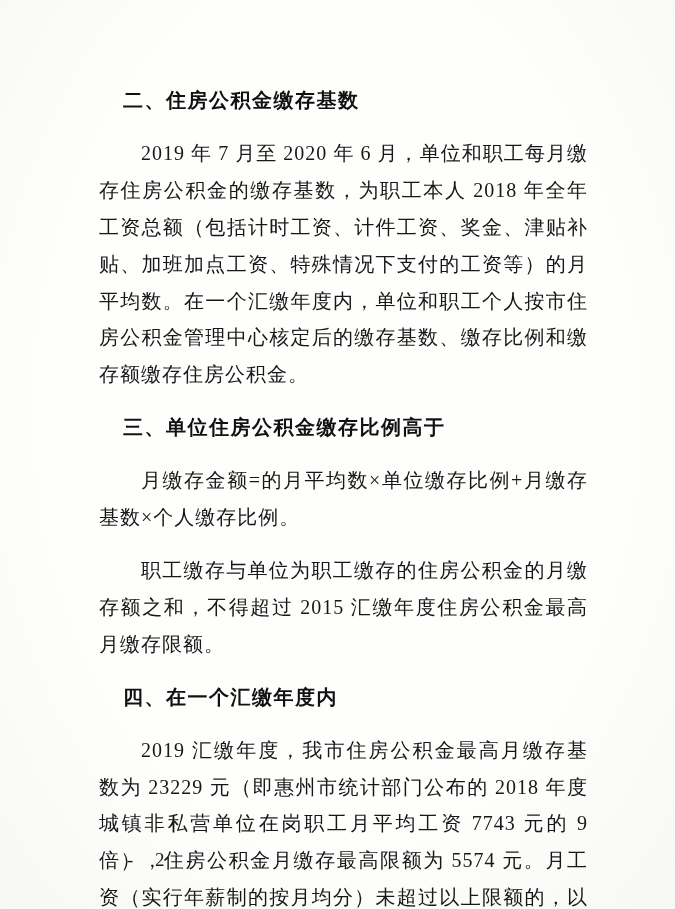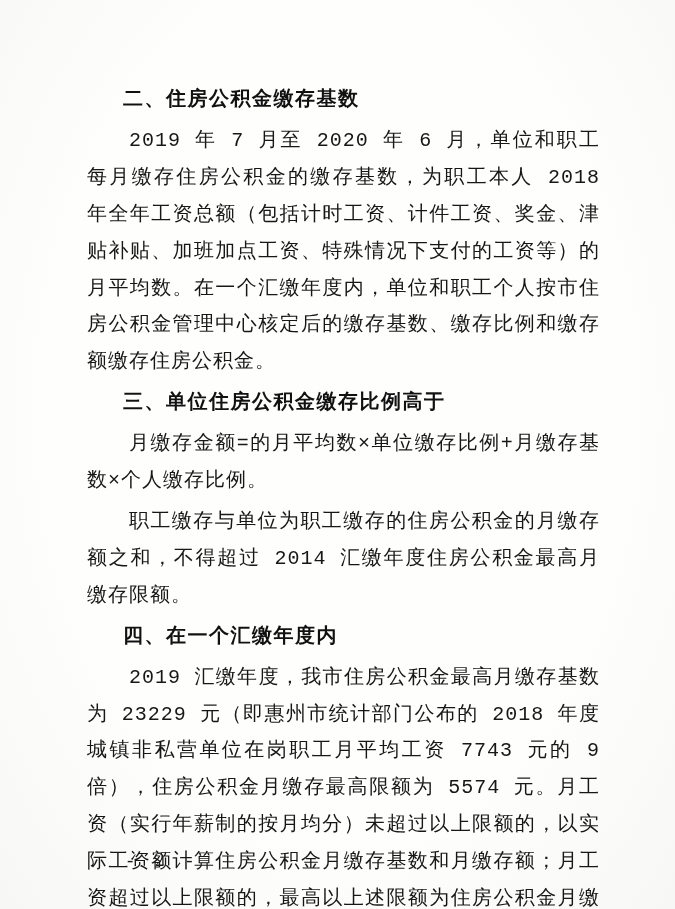--- a/index.html
+++ b/index.html
@@ -26,35 +26,34 @@
     position: absolute;
     left: 83px;
     top: 82px;
     width: 521px;
     font-size: 20px;
     line-height: 36.9px;
     letter-spacing: 1px;
   }
   .section-heading {
     margin: 0;
-    font-family: Liberation Mono, monospace;
+    font-family: Liberation Serif, serif;
     font-weight: 700;
     font-size: 20px;
     line-height: 36.9px;
     letter-spacing: 1.5px;
     text-indent: 40px;
     text-align: left;
     color: #111;
   }
   .para {
-    margin: 4px;
+    margin: 16px;
     text-indent: 42px;
     text-align: justify;
     text-justify: inter-character;
-    font-family: Liberation Mono, monospace;
   }
   .page-number {
     position: absolute;
     left: 127px;
     top: 849px;
     font-size: 19px;
     letter-spacing: 7px;
     word-spacing: 3px;
     color: #1c1c1c;
     font-family: "Liberation Serif", "DejaVu Serif", serif;
@@ -68,21 +67,21 @@
 <div class="content">
 
   <section>
     <h2 class="section-heading">二、住房公积金缴存基数</h2>
     <p class="para">2019 年 7 月至 2020 年 6 月，单位和职工每月缴存住房公积金的缴存基数，为职工本人 2018 年全年工资总额（包括计时工资、计件工资、奖金、津贴补贴、加班加点工资、特殊情况下支付的工资等）的月平均数。在一个汇缴年度内，单位和职工个人按市住房公积金管理中心核定后的缴存基数、缴存比例和缴存额缴存住房公积金。</p>
   </section>
 
   <section>
     <h2 class="section-heading">三、单位住房公积金缴存比例高于</h2>
     <p class="para">月缴存金额=的月平均数×单位缴存比例+月缴存基数×个人缴存比例。</p>
-    <p class="para">职工缴存与单位为职工缴存的住房公积金的月缴存额之和，不得超过 2014 汇缴年度住房公积金最高月缴存限额。</p>
+    <p class="para">职工缴存与单位为职工缴存的住房公积金的月缴存额之和，不得超过 2015 汇缴年度住房公积金最高月缴存限额。</p>
   </section>
 
   <section>
     <h2 class="section-heading">四、在一个汇缴年度内</h2>
     <p class="para">2019 汇缴年度，我市住房公积金最高月缴存基数为 23229 元（即惠州市统计部门公布的 2018 年度城镇非私营单位在岗职工月平均工资 7743 元的 9 倍），住房公积金月缴存最高限额为 5574 元。月工资（实行年薪制的按月均分）未超过以上限额的，以实际工资额计算住房公积金月缴存基数和月缴存额；月工资超过以上限额的，最高以上述限额为住房公积金月缴存基数。</p>
     <p class="para">住房公积金缴存比例为 5%-12%，单位住房公积金缴存比例高于 12%的，一律予以规范调整，不得超过 12%。</p>
   </section>
 
 </div>
 

